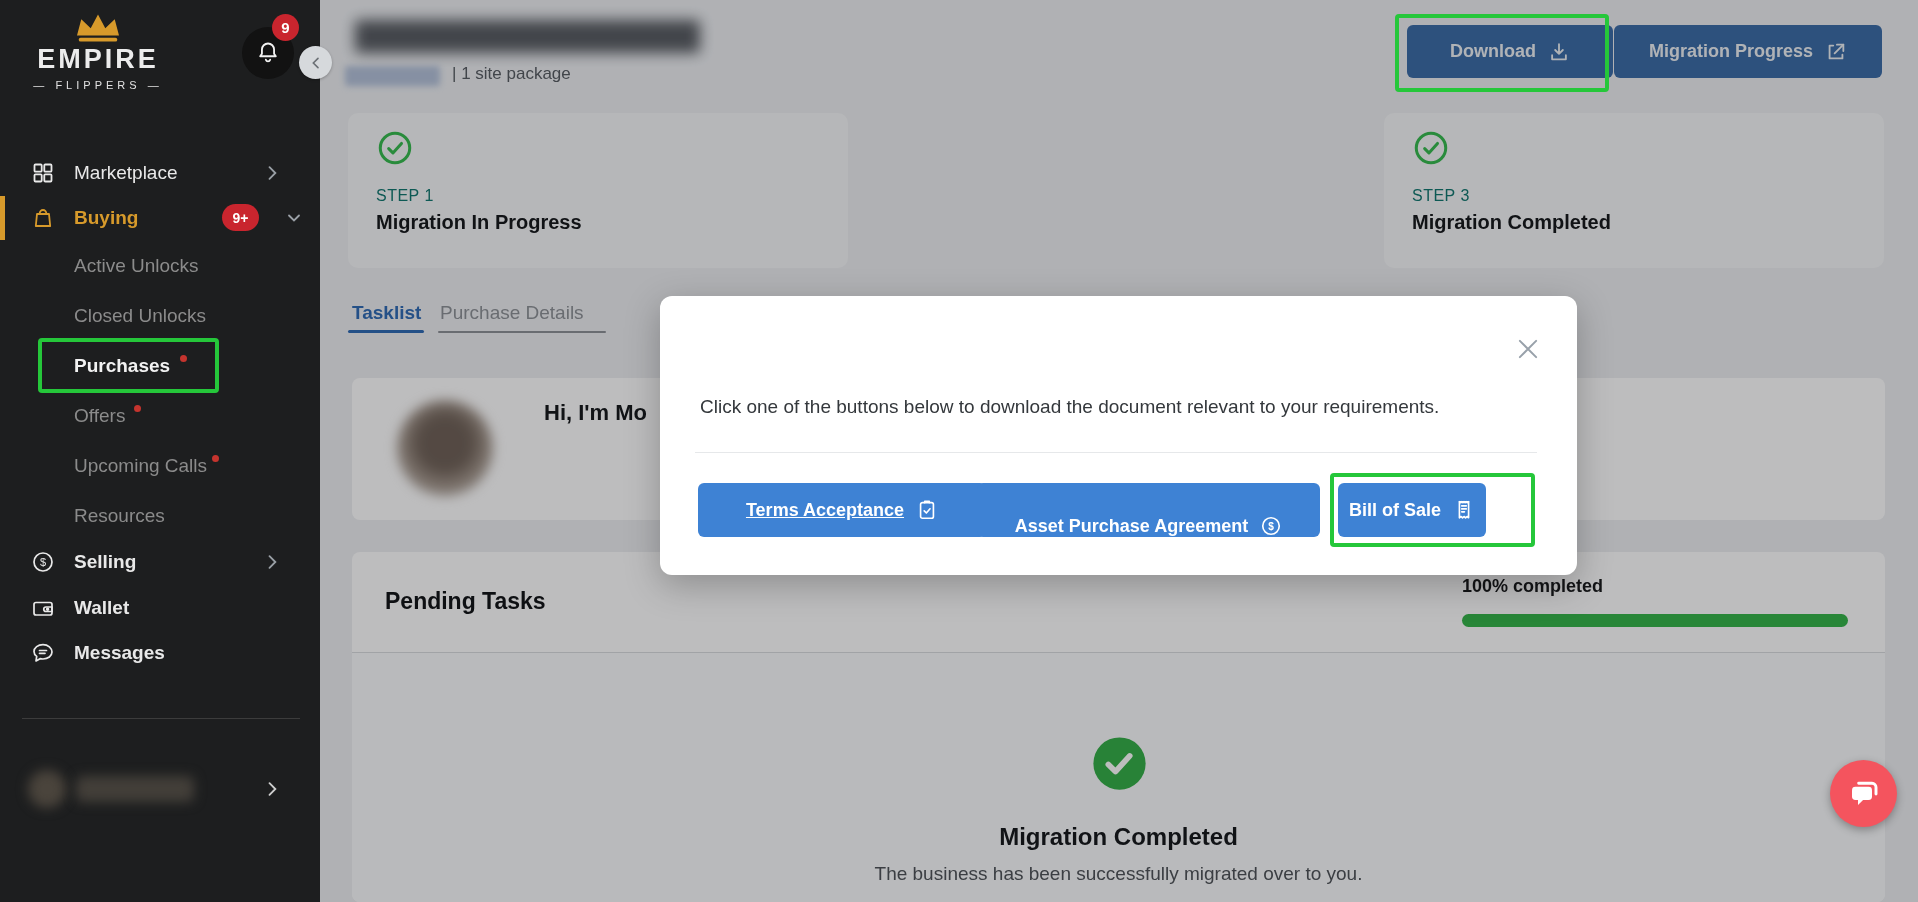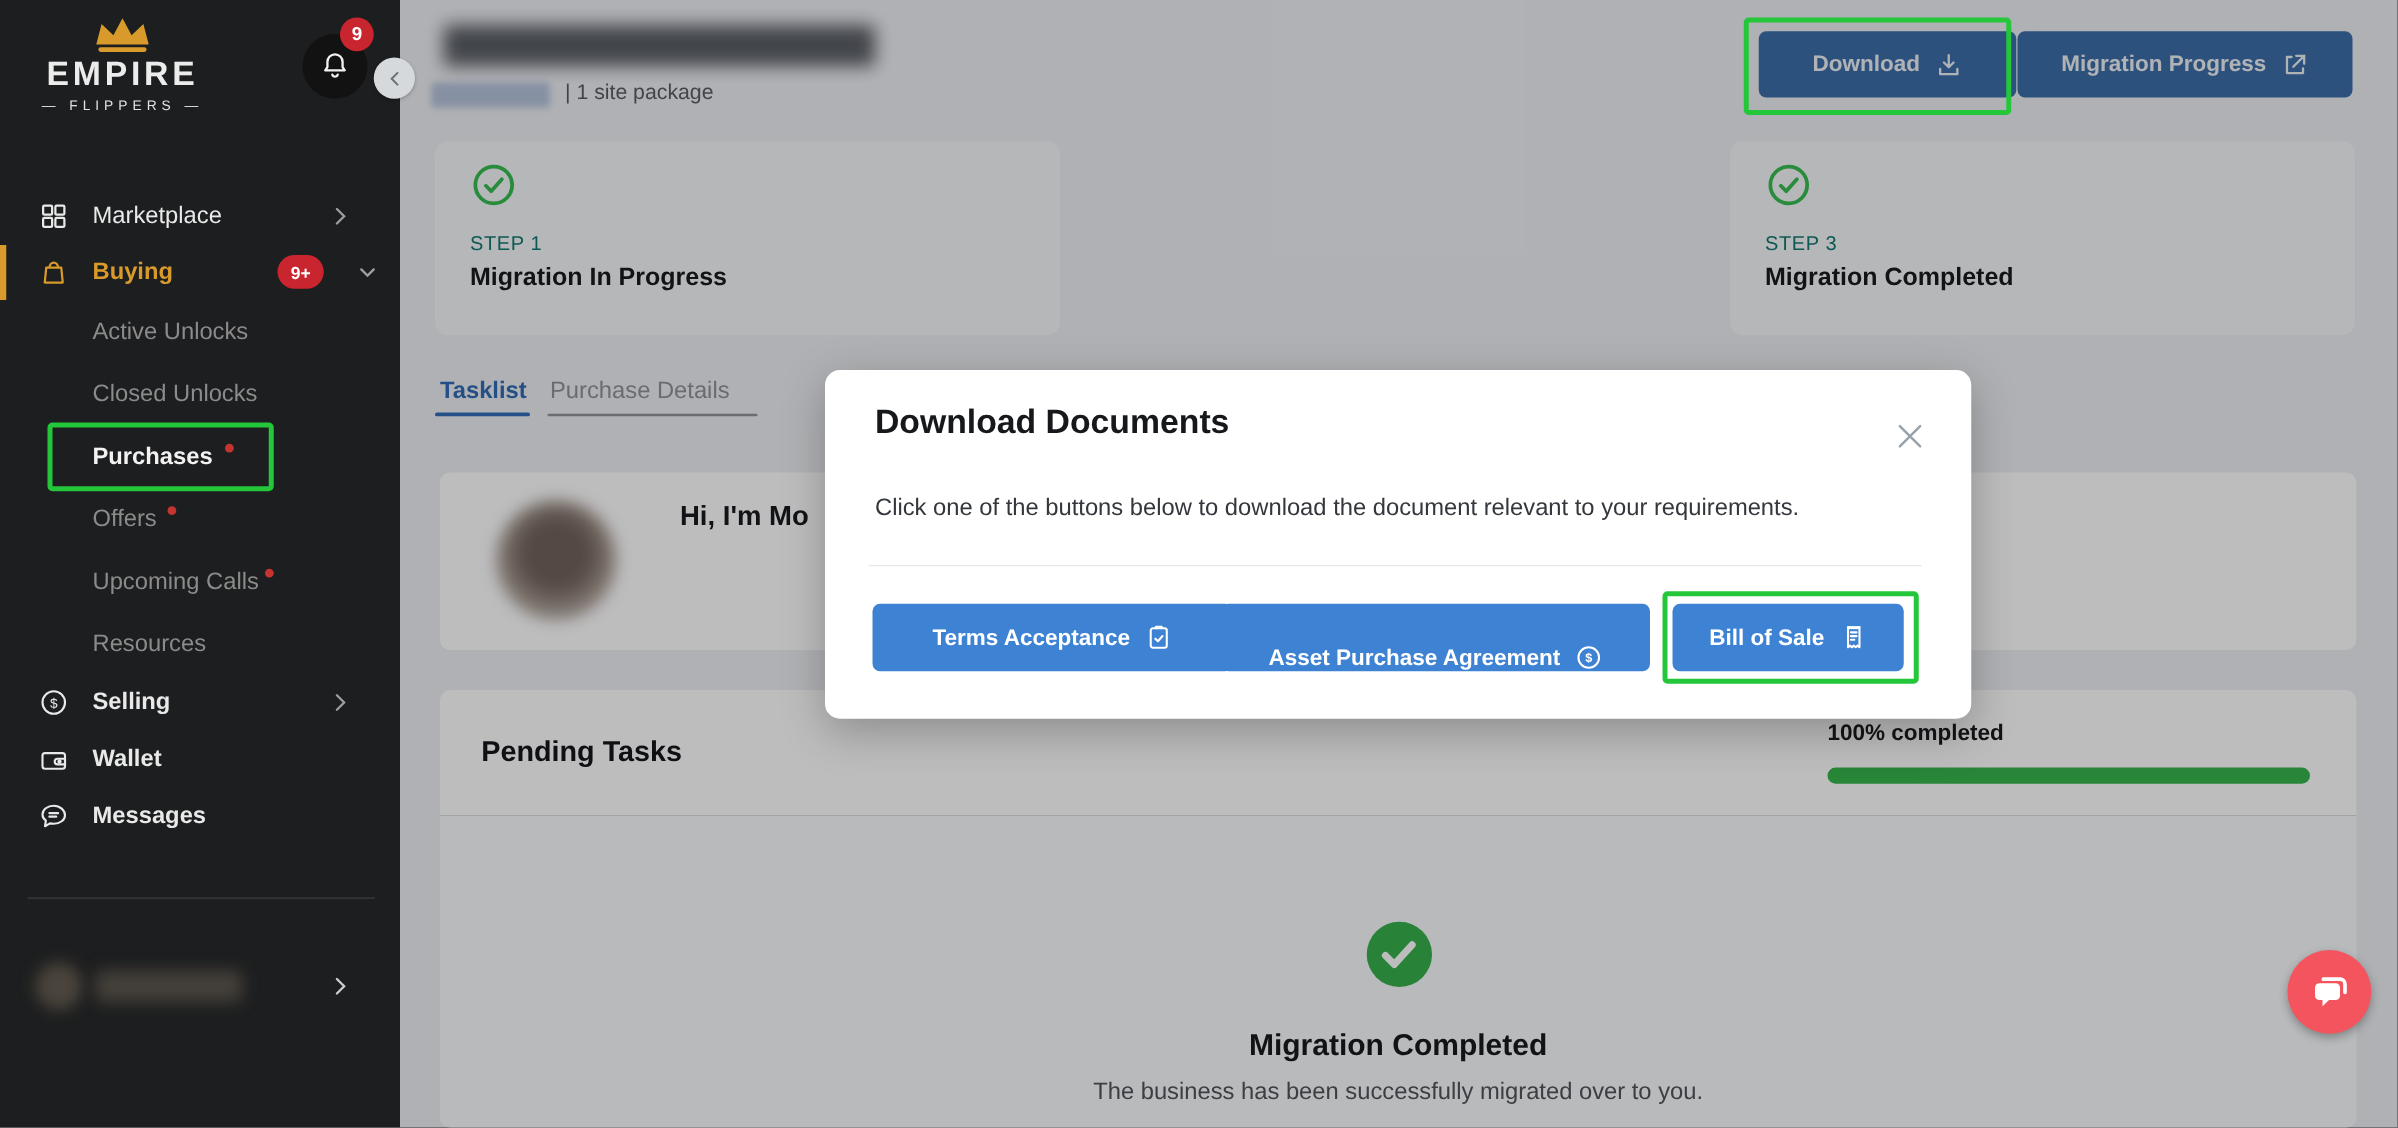--- a/index.html
+++ b/index.html
@@ -261,43 +261,42 @@
 
   <div id="dim-overlay"></div>
 
   <div id="collapse-btn">
     <svg width="16" height="16" viewBox="0 0 24 24" fill="none" stroke="currentColor" stroke-width="2.4" stroke-linecap="round">
         <path d="M15 5l-7 7 7 7"></path>
       </svg>
   </div>
 
   <div id="modal" role="dialog">
-    <div class="modal-title">Download Documents</div>
     <svg class="modal-close" viewBox="0 0 24 24" fill="none" stroke="#98a1aa" stroke-width="1.8" stroke-linecap="round">
       <path d="M4.5 4.5l15 15M19.5 4.5l-15 15"></path>
     </svg>
     <div class="modal-desc">Click one of the buttons below to download the document relevant to your requirements.</div>
     <div class="modal-divider"></div>
 
-    <button class="modal-btn" style="left:38px; width:288px;">
+    <button class="modal-btn" style="left:38px; width:288px;text-decoration:underline;">
       <span>Terms Acceptance</span>
       <svg width="22" height="22" viewBox="0 0 24 24" fill="none" stroke="#fff" stroke-width="1.8" stroke-linecap="round" stroke-linejoin="round">
         <rect x="5" y="4" width="14" height="17" rx="2"></rect>
           <path d="M9.5 4V2.6h5V4"></path>
           <path d="M9 13l2.3 2.3 4-4.6"></path>
       </svg>
     </button>
     <button class="modal-btn" style="left:317px; width:343px;align-items:flex-end;">
       <span>Asset Purchase Agreement</span>
       <svg width="22" height="22" viewBox="0 0 24 24" fill="none" stroke="#fff" stroke-width="1.8">
         <circle cx="12" cy="12" r="9"></circle>
         <text x="12" y="16" text-anchor="middle" font-size="11" fill="#fff" stroke="none" font-family="Liberation Sans, sans-serif">$</text>
       </svg>
     </button>
-    <button class="modal-btn" style="left:678px; width:185px;">
+    <button class="modal-btn" style="left:678px; width:148px;">
       <span>Bill of Sale</span>
       <svg width="22" height="22" viewBox="0 0 24 24" fill="none" stroke="#fff" stroke-width="1.8" stroke-linecap="round" stroke-linejoin="round">
         <path d="M7 3h10v17.5l-1.7-1.4-1.6 1.4-1.7-1.4-1.6 1.4-1.7-1.4L7 20.5z"></path>
         <path d="M9.5 7.5h5M9.5 10.8h5M9.5 14h3"></path>
         <path d="M7 3l1 1 1-1 1 1 1-1 1 1 1-1 1 1 1-1 1 1 1-1"></path>
       </svg>
     </button>
   </div>
 
   <div class="anno-box" style="left:1395px; top:14px; width:214px; height:78px;"></div>

